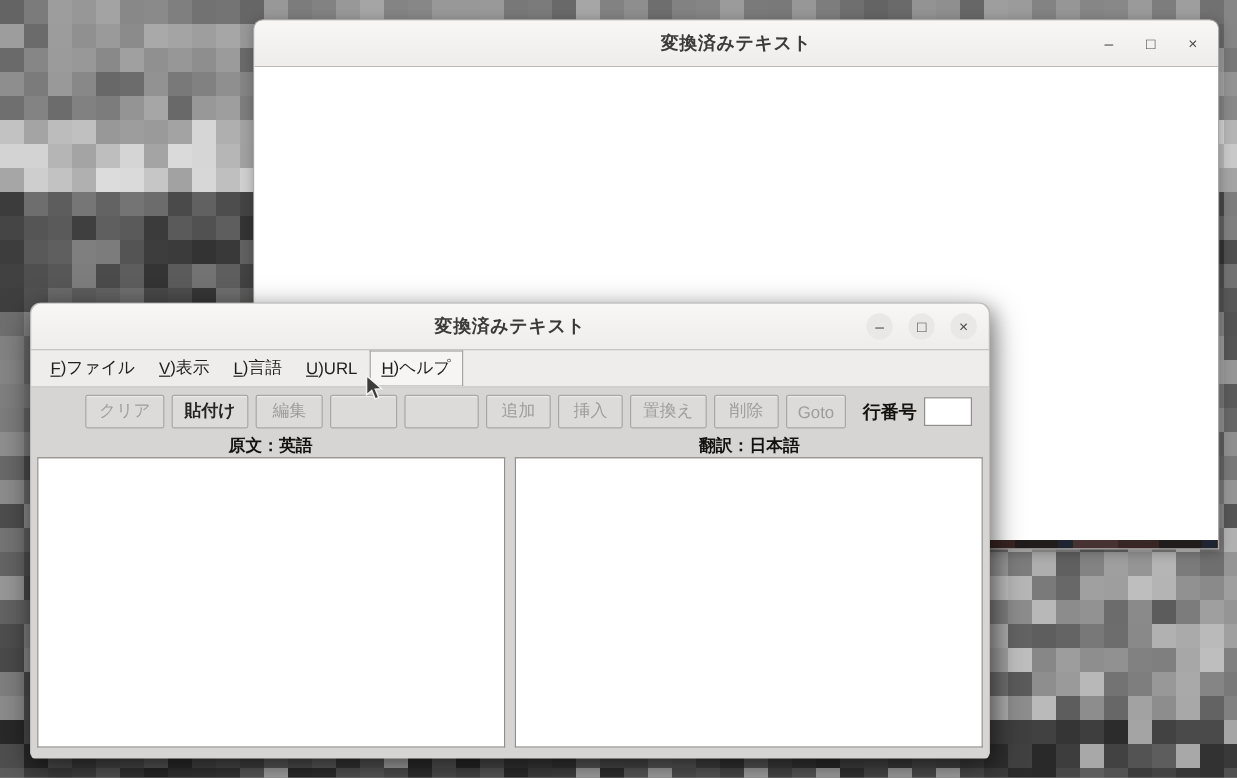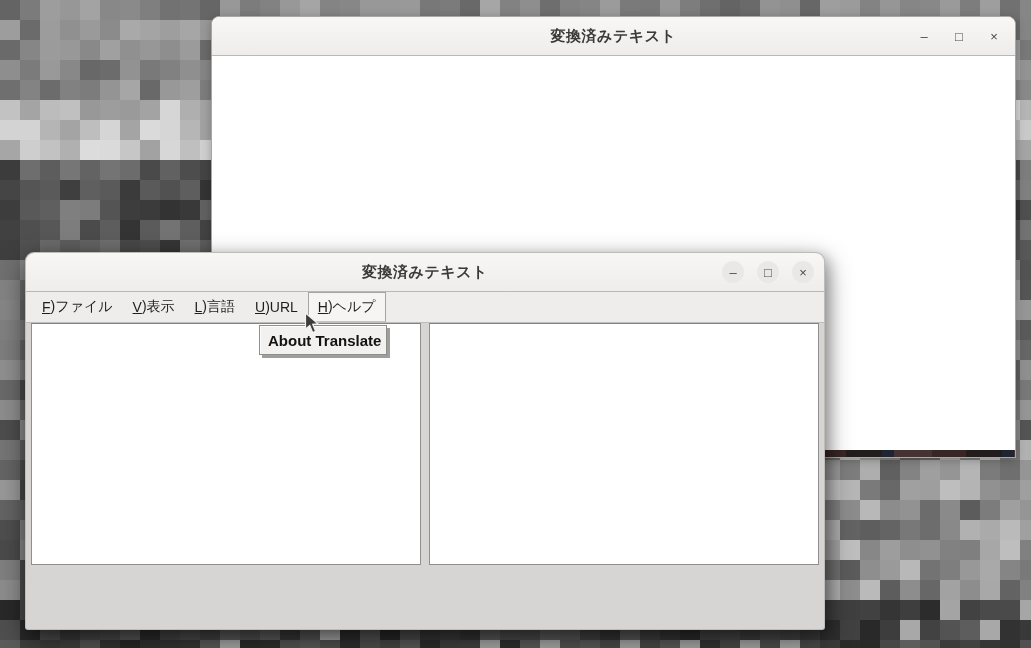--- a/index.html
+++ b/index.html
@@ -1829,27 +1829,42 @@
     <div class="menu-item">
       <span class="ak">U</span>
         <span>)URL</span>
     </div>
     <div class="menu-item open">
       <span class="ak">H</span>
         <span>)ヘルプ</span>
     </div>
   </div>
 
+  <div class="toolbar">
+    <button class="tbtn disabled w66">クリア</button>
+    <button class="tbtn active w64">貼付け</button>
+    <button class="tbtn disabled w56">編集</button>
+    <button class="tbtn disabled w56"></button>
+    <button class="tbtn disabled w62"></button>
+    <button class="tbtn disabled w54">追加</button>
+    <button class="tbtn disabled w54">挿入</button>
+    <button class="tbtn disabled w64">置換え</button>
+    <button class="tbtn disabled w54">削除</button>
+    <button class="tbtn disabled w50">Goto</button>
+    <span class="line-label">行番号</span>
+    <input class="line-input" value="" style="">
+  </div>
 
+  <div class="pane-labels">
+    <div>原文：英語</div>
+    <div>翻訳：日本語</div>
+  </div>
   <div class="panes">
     <textarea class="pane" style=""></textarea>
     <textarea class="pane" style=""></textarea>
   </div>
   <div class="work-bottom"></div>
 
-  <div class="dropdown">
-    <div class="item">About Translate</div>
-  </div>
 
   <svg id="cursor" width="17" height="24" viewBox="0 0 17 24">
     <path d="M1.5 1 L1.5 17 L5.8 13.4 L8.7 20.6 L11.6 19.2 L8.7 12.3 L14 11.9 Z" fill="#3c3c3a" stroke="#f2f2f0" stroke-width="1.2"></path>
   </svg>
 </div>
 
 </body></html>

